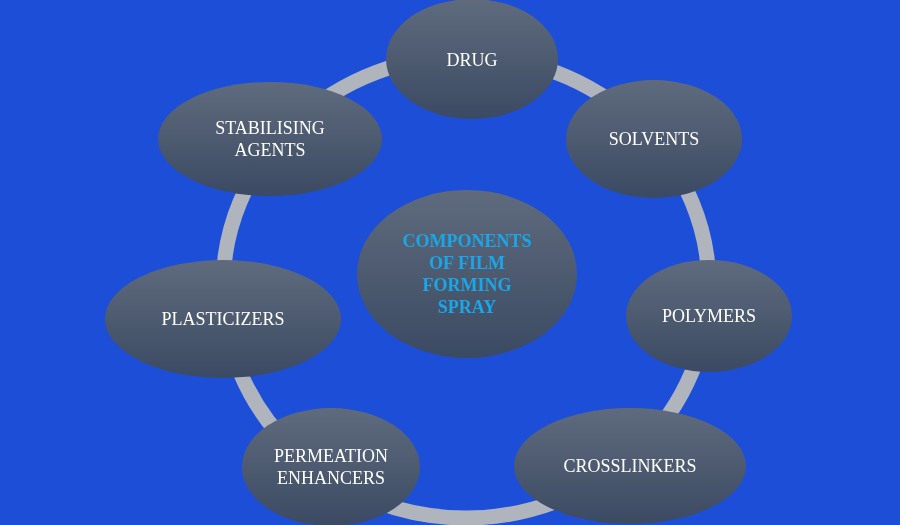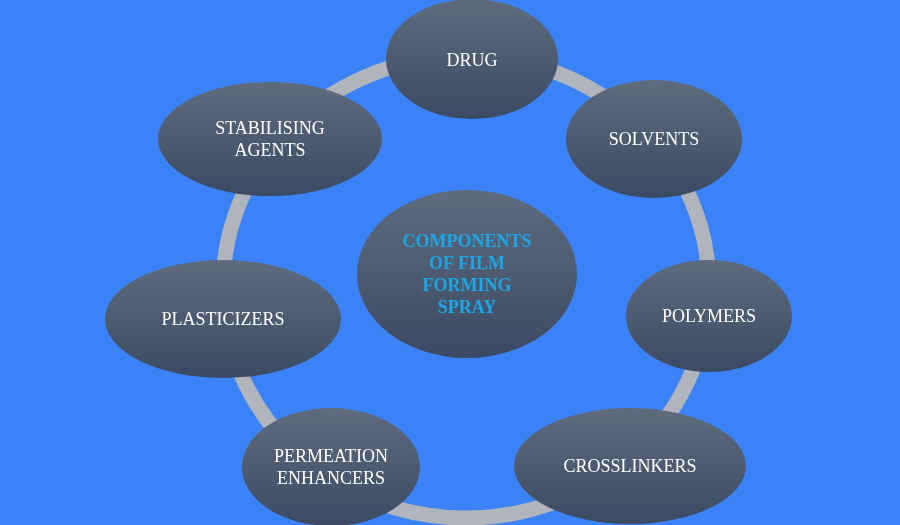--- a/index.html
+++ b/index.html
@@ -1,16 +1,16 @@
 <!DOCTYPE html>
 <html><head>
 <meta charset="utf-8">
 <style>
   html, body { margin: 0; padding: 0; background: #ffffff; }
-  #stage { position: relative; width: 900px; height: 525px; overflow: hidden; background: #3b82f6; }
+  #stage { position: relative; width: 900px; height: 525px; overflow: hidden; background: #1d4ed8; }
   svg { position: absolute; left: 0; top: 0; }
   .node-label { font-family: "Liberation Serif", "DejaVu Serif", serif; fill: #ffffff; font-size: 18px; text-anchor: middle; }
   .center-label { font-family: "Liberation Serif", "DejaVu Serif", serif; fill: #1aa6e8; font-size: 18px; font-weight: bold; text-anchor: middle; }
 </style>
 </head>
 <body>
 
 <div id="stage">
   <svg id="diagram-svg" width="900" height="525" viewBox="0 0 900 525">
     <defs>

